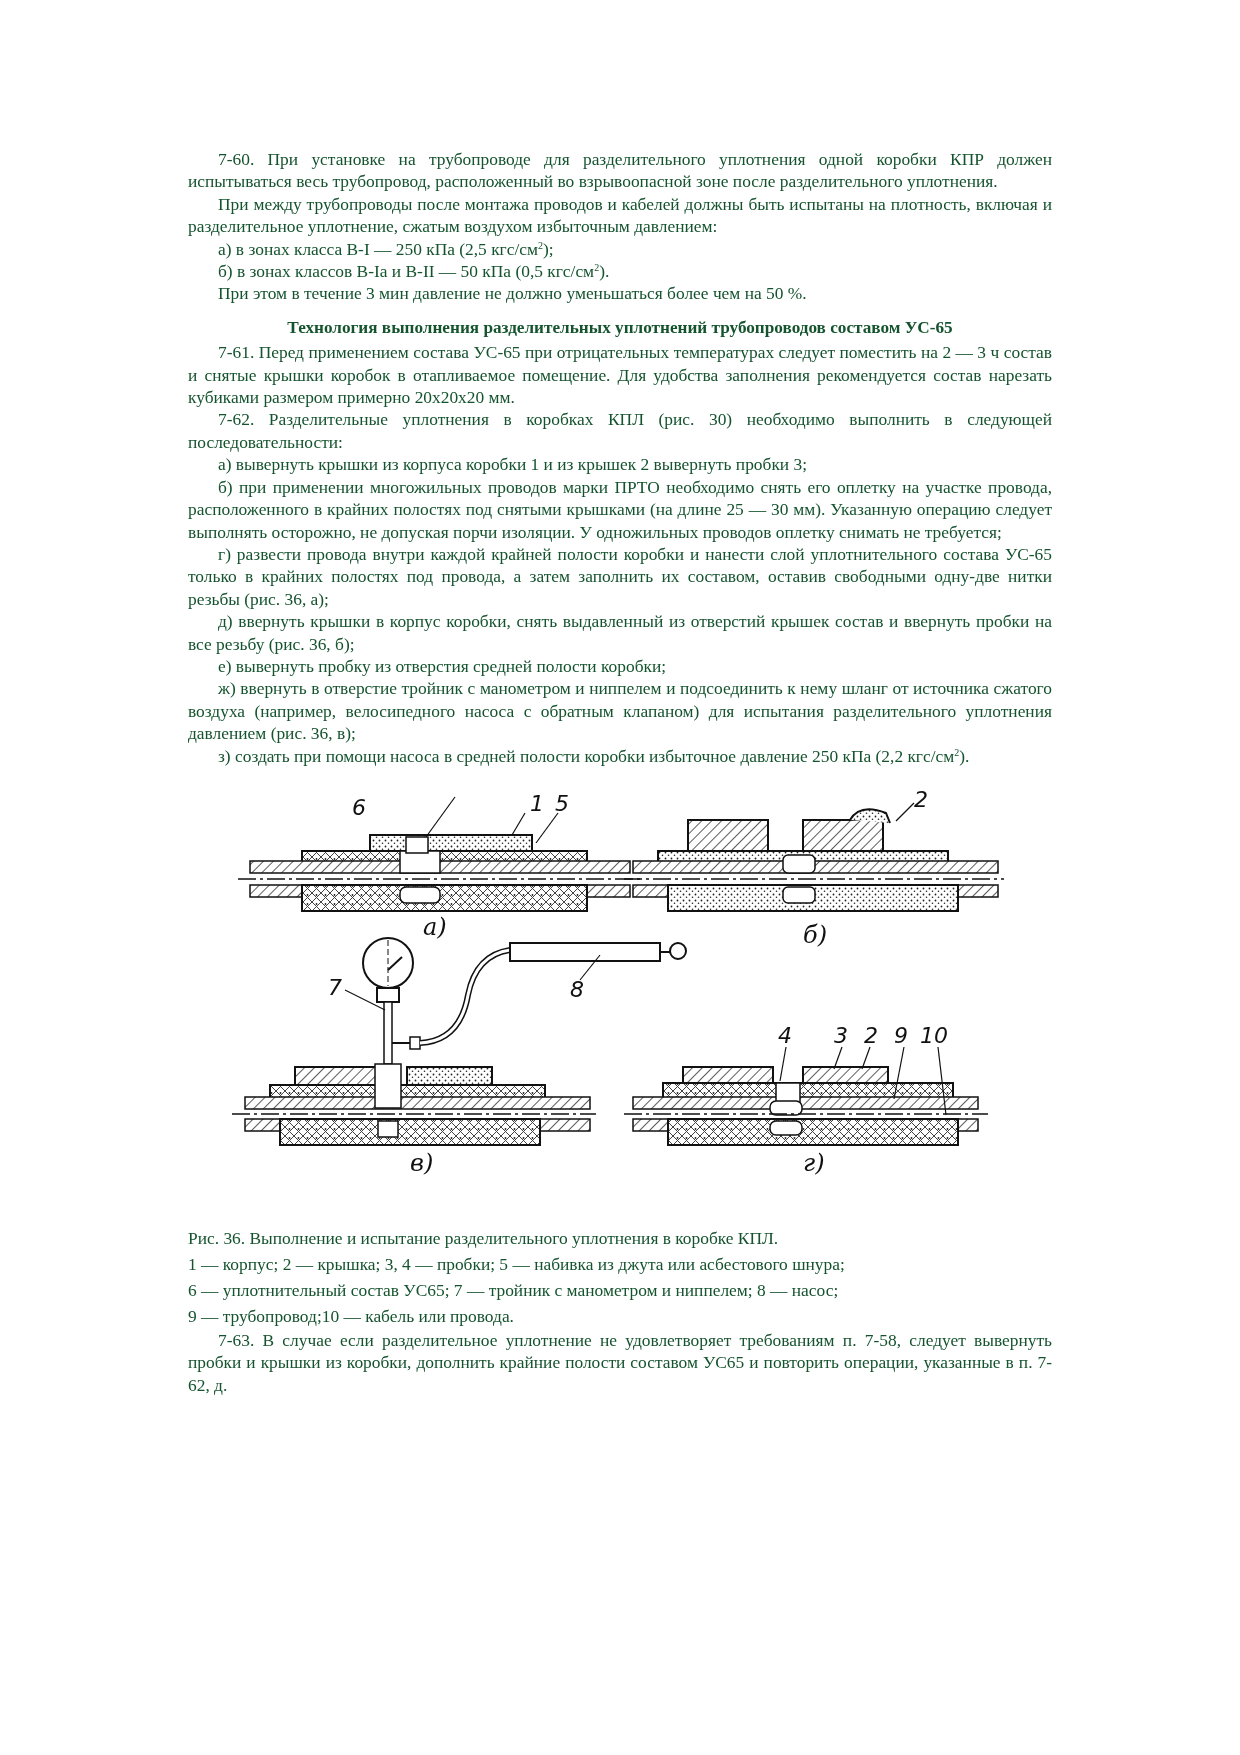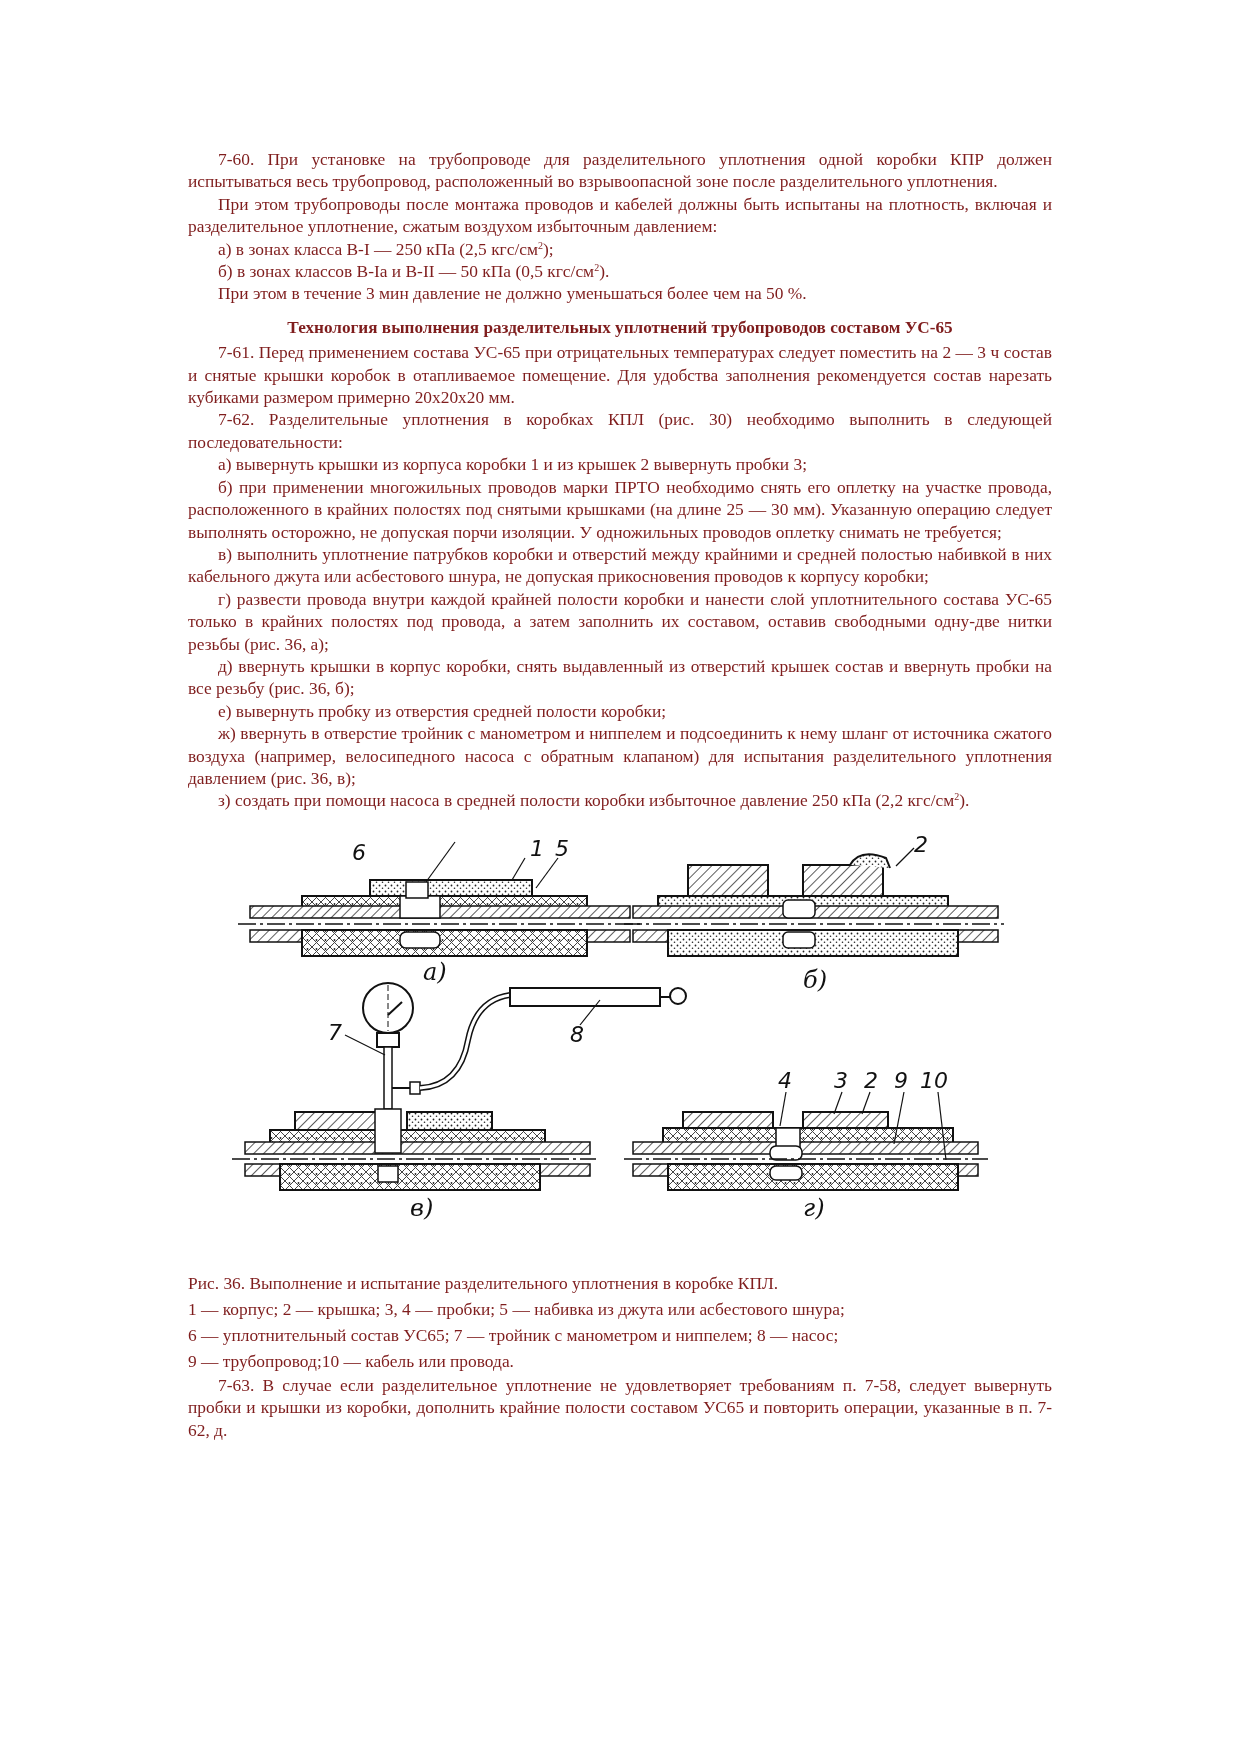--- a/index.html
+++ b/index.html
@@ -1,48 +1,47 @@
 <!DOCTYPE html>
 <html><head>
 <meta charset="utf-8">
 <style>
   html, body { margin: 0; padding: 0; background: #ffffff; }
   body { width: 1240px; height: 1755px; position: relative; overflow: hidden; }
   .page {
     position: absolute; left: 188px; top: 148px; width: 864px;
-    font-family: "Liberation Serif", serif; font-size: 17.4px; line-height: 22.4px; color: #7f1d1d;
+    font-family: "Liberation Serif", serif; font-size: 17.4px; line-height: 22.4px; color: #14532d;
   }
   .p { text-align: justify; text-indent: 30px; margin: 0; }
   .heading { font-weight: bold; text-align: center; margin: 12px 0 2px 0; font-size: 17.2px; }
   sup { font-size: 10px; line-height: 0; vertical-align: 6px; }
   .figure { position: relative; width: 864px; height: 440px; margin-top: 18px; }
   .figure svg { position: absolute; left: 0; top: 0; }
   .caption { text-align: left; margin: 0; line-height: 26px; }
   .after { margin-top: 0; }
   .lbl { font-family: "DejaVu Sans", sans-serif; font-style: italic; font-size: 22px; fill: #111; }
   .sublbl { font-family: "DejaVu Serif", serif; font-style: italic; font-size: 24px; fill: #111; }
 </style>
 </head>
 <body>
 
 <div class="page">
 
   <p class="p">7-60. При установке на трубопроводе для разделительного уплотнения одной коробки КПР должен испытываться весь трубопровод, расположенный во взрывоопасной зоне после разделительного уплотнения.</p>
-  <p class="p">При этом трубопроводы после монтажа проводов и кабелей должны быть испытаны на плотность, включая и разделительное уплотнение, сжатым воздухом избыточным давлением:</p>
+  <p class="p">При между трубопроводы после монтажа проводов и кабелей должны быть испытаны на плотность, включая и разделительное уплотнение, сжатым воздухом избыточным давлением:</p>
   <p class="p"><span>а) в зонах класса В-I — 250 кПа (2,5 кгс/см</span><sup>2</sup><span>);</span></p>
   <p class="p"><span>б) в зонах классов В-Iа и В-II — 50 кПа (0,5 кгс/см</span><sup>2</sup><span>).</span></p>
   <p class="p">При этом в течение 3 мин давление не должно уменьшаться более чем на 50 %.</p>
 
   <div class="heading">Технология выполнения разделительных уплотнений трубопроводов составом УС-65</div>
 
   <p class="p">7-61. Перед применением состава УС-65 при отрицательных температурах следует поместить на 2 — 3 ч состав и снятые крышки коробок в отапливаемое помещение. Для удобства заполнения рекомендуется состав нарезать кубиками размером примерно 20x20x20 мм.</p>
   <p class="p">7-62. Разделительные уплотнения в коробках КПЛ (рис. 30) необходимо выполнить в следующей последовательности:</p>
   <p class="p">а) вывернуть крышки из корпуса коробки 1 и из крышек 2 вывернуть пробки 3;</p>
   <p class="p">б) при применении многожильных проводов марки ПРТО необходимо снять его оплетку на участке провода, расположенного в крайних полостях под снятыми крышками (на длине 25 — 30 мм). Указанную операцию следует выполнять осторожно, не допуская порчи изоляции. У одножильных проводов оплетку снимать не требуется;</p>
-  <p class="p">в) выполнить уплотнение патрубков коробки и отверстий между крайними и средней полостью набивкой в них кабельного джута или асбестового шнура, не допуская прикосновения проводов к корпусу коробки;</p>
   <p class="p">г) развести провода внутри каждой крайней полости коробки и нанести слой уплотнительного состава УС-65 только в крайних полостях под провода, а затем заполнить их составом, оставив свободными одну-две нитки резьбы (рис. 36, а);</p>
   <p class="p">д) ввернуть крышки в корпус коробки, снять выдавленный из отверстий крышек состав и ввернуть пробки на все резьбу (рис. 36, б);</p>
   <p class="p">е) вывернуть пробку из отверстия  средней полости коробки;</p>
   <p class="p">ж) ввернуть в отверстие тройник с манометром и ниппелем и подсоединить к нему  шланг от источника сжатого воздуха (например, велосипедного насоса с обратным клапаном) для испытания разделительного уплотнения давлением (рис. 36, в);</p>
   <p class="p"><span>з) создать при помощи насоса  в средней полости коробки избыточное давление 250 кПа (2,2 кгс/см</span><sup>2</sup><span>).</span></p>
 
   <div class="figure">
     <svg width="864" height="440" viewBox="0 0 864 440">
       <defs>
         <pattern id="hatch" width="7" height="7" patternUnits="userSpaceOnUse" patternTransform="rotate(45)">

